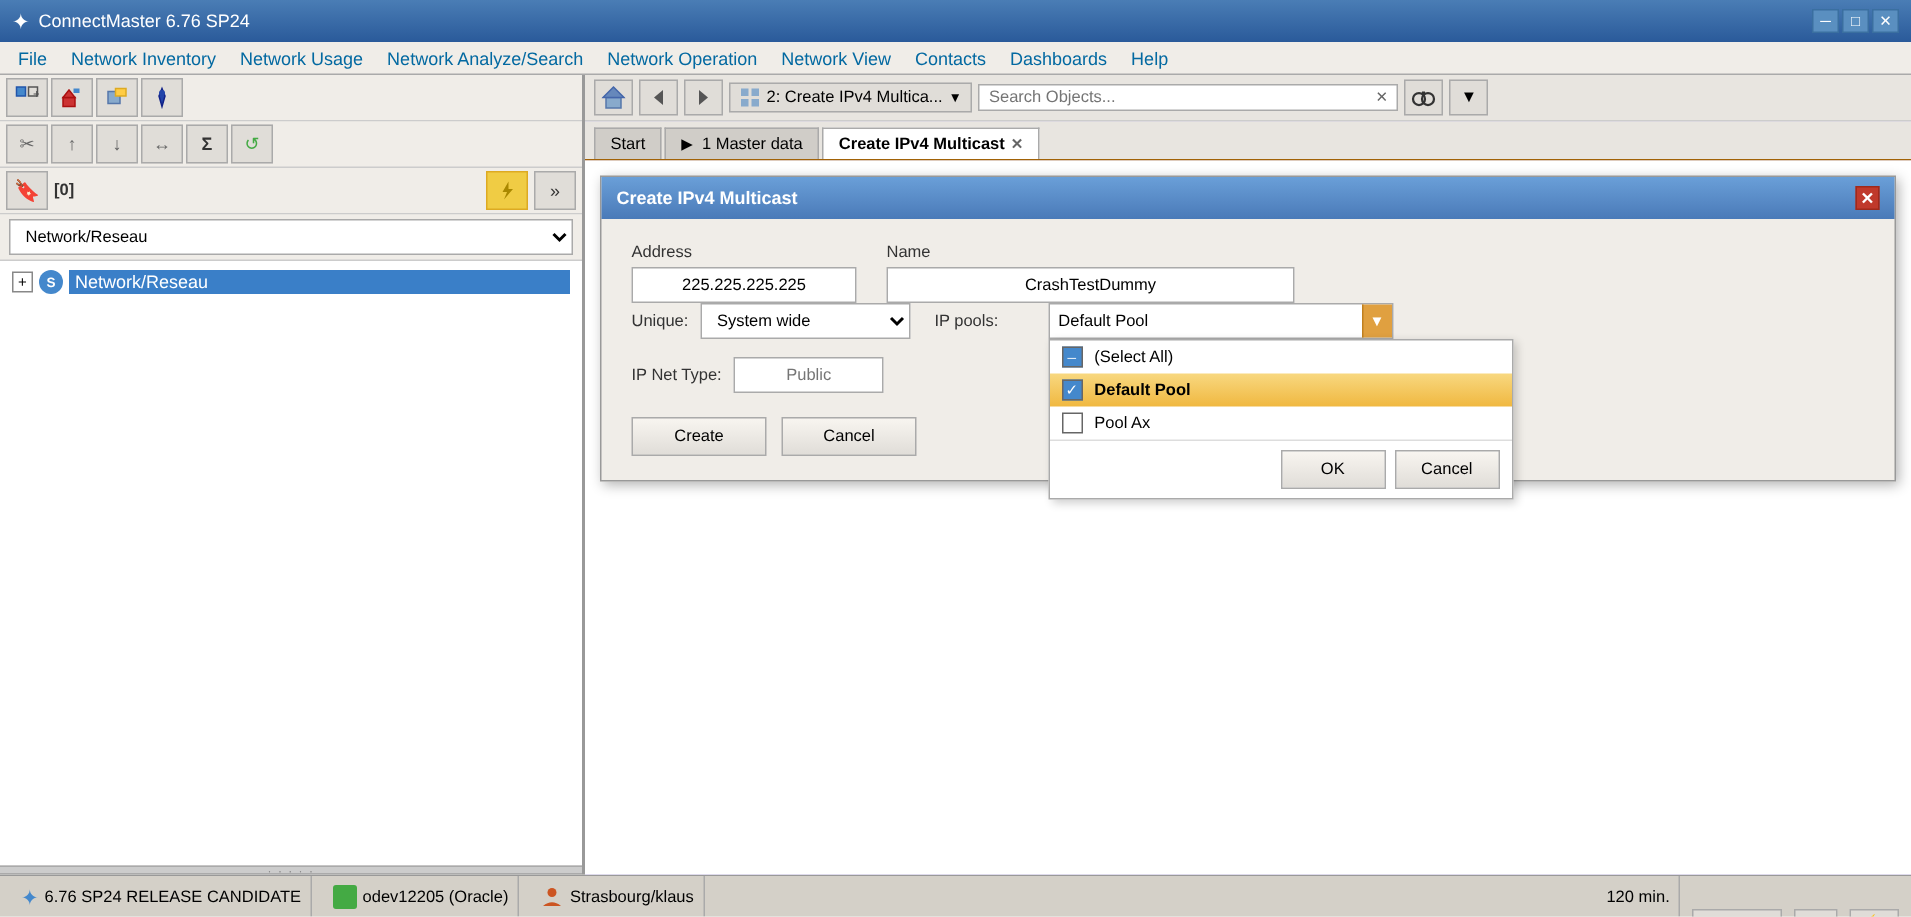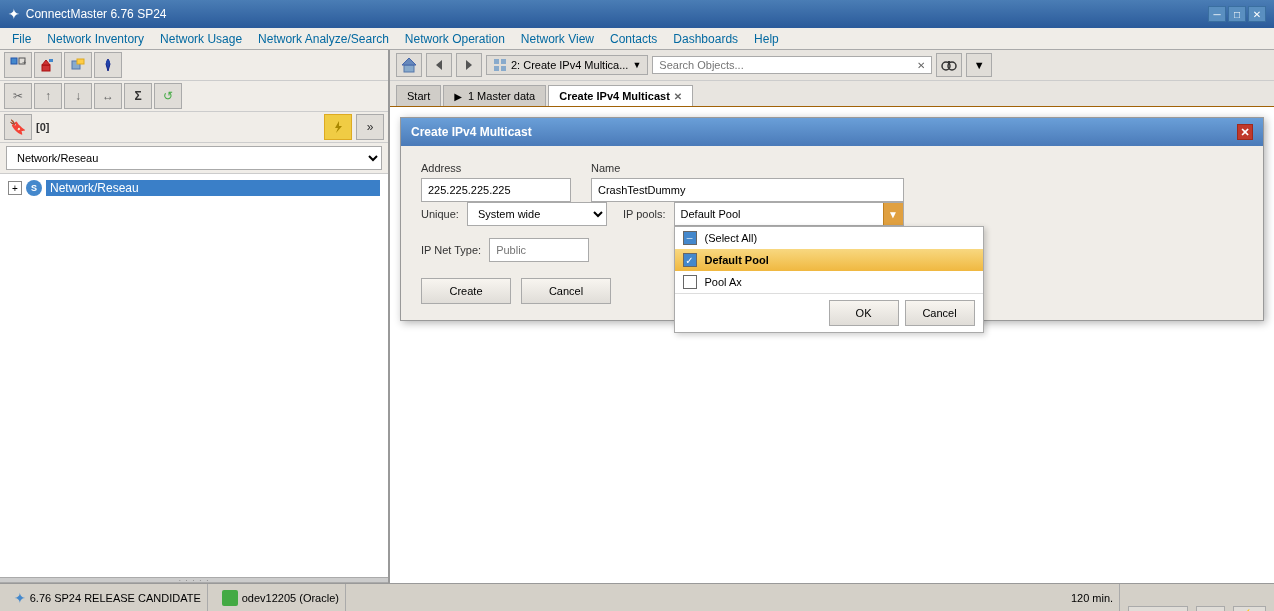--- a/index.html
+++ b/index.html
@@ -225,23 +225,24 @@
       flex-direction: column;
       gap: 4px;
     }
     .form-label { font-size: 11px; color: #333; }
     .form-input {
       height: 24px;
       border: 1px solid #aaa;
       background: white;
       padding: 2px 6px;
       font-size: 11px;
+      text-align: center;
     }
     .form-input.address { width: 150px; }
-    .form-input.name { width: 313px; }
+    .form-input.name { width: 272px; }
     .form-input.ip-net { width: 100px; color: #999; }
 
     .form-row-controls {
       display: flex;
       align-items: center;
       gap: 16px;
       margin-bottom: 12px;
     }
     .form-control-group {
       display: flex;
@@ -252,20 +253,21 @@
       height: 24px;
       border: 1px solid #aaa;
       background: white;
       padding: 2px 6px;
       font-size: 11px;
       width: 140px;
     }
 
     .dropdown-container {
       position: relative;
+      margin-left: 25px;
     }
     .dropdown-trigger {
       display: flex;
       align-items: center;
       border: 1px solid #aaa;
       background: white;
       height: 24px;
       width: 230px;
     }
     .dropdown-trigger .dt-text {
@@ -602,20 +604,27 @@
 
 <div id="status-bar">
   <div class="status-segment">
     <span style="color:#4488cc; font-size:14px;">✦</span>
     <span>6.76 SP24 RELEASE CANDIDATE</span>
   </div>
   <div class="status-segment">
     <div class="db-indicator"></div>
     <span>odev12205 (Oracle)</span>
   </div>
+  <div class="status-segment">
+    <svg width="16" height="16" viewBox="0 0 16 16">
+        <circle cx="8" cy="5" r="3" fill="#cc5522"></circle>
+        <path d="M2 14 Q8 9 14 14" fill="#cc5522"></path>
+      </svg>
+    <span>Strasbourg/klaus</span>
+  </div>
   <div class="status-spacer"></div>
   <div class="status-segment">
     <span>120 min.</span>
   </div>
   <div class="status-btn">Protocol▾</div>
   <div class="status-btn">⊞▾</div>
   <div class="status-btn">⚡▾</div>
 </div>
 
 </body></html>

